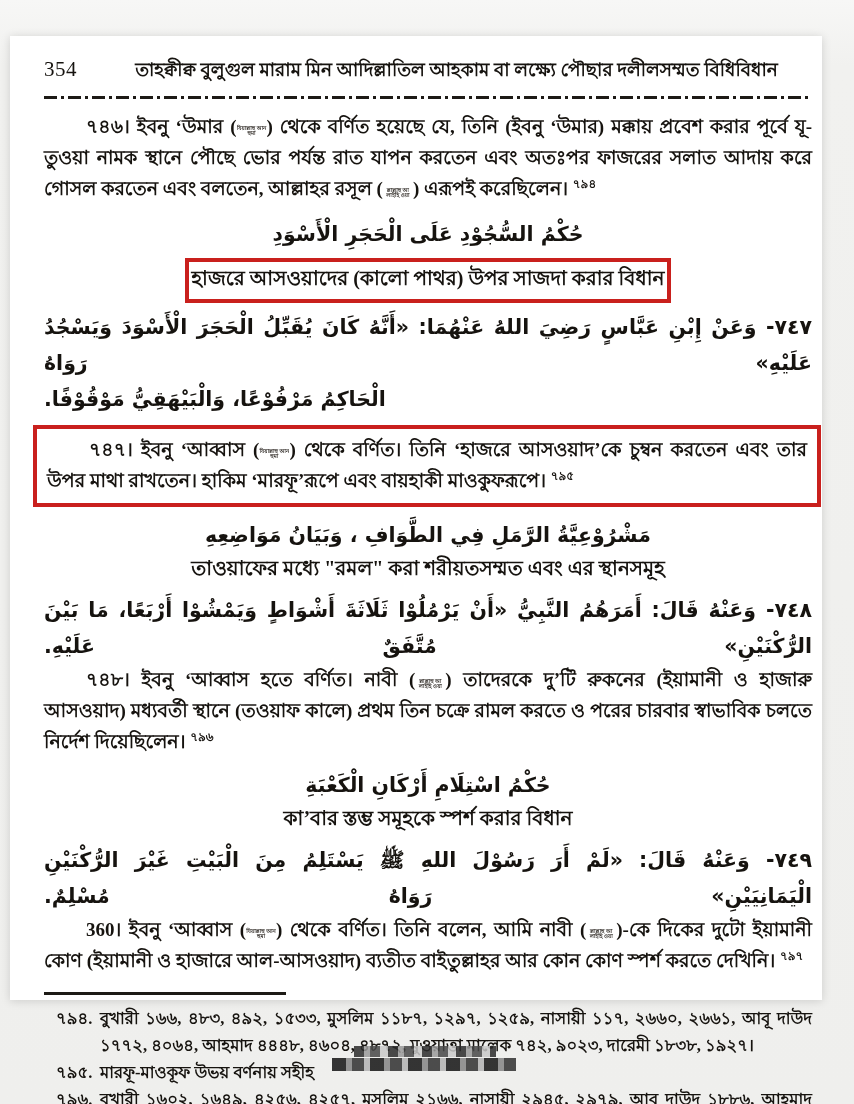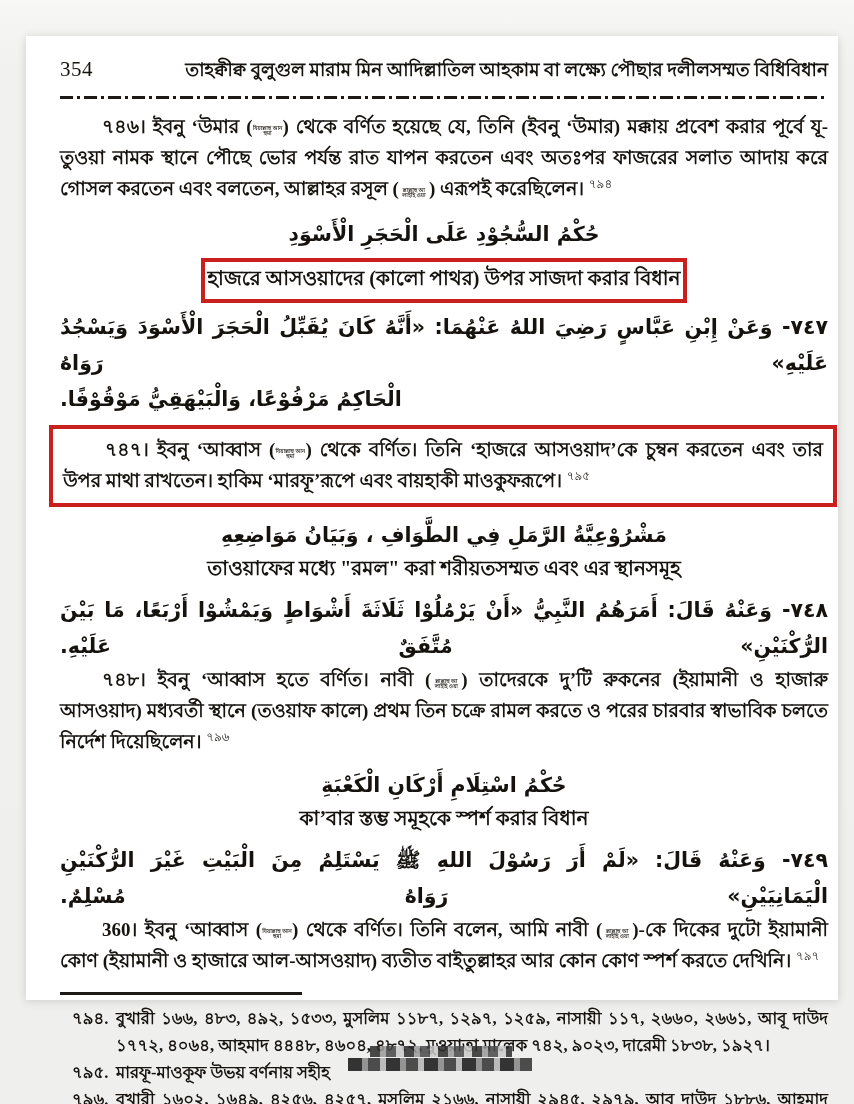--- a/index.html
+++ b/index.html
@@ -2,35 +2,35 @@
 <html style="--highlight_red: #c9201d; --ink: #16130f; --paper: #ffffff; --backdrop: #efefed;"><head>
 <meta charset="utf-8">
 <style>
   html,body{margin:0;padding:0;}
   body{
     width:854px;height:1104px;position:relative;overflow:hidden;
     background:linear-gradient(180deg,#f7f7f6 0%,#f1f1ef 6%,#efefed 100%);
     font-family:"Liberation Serif",serif;color:#16130f;
   }
   .page{
-    position:absolute;left:26px;top:36px;width:812px;height:964px;
+    position:absolute;left:10px;top:36px;width:812px;height:964px;
     background:#fff;box-shadow:0 1px 9px rgba(0,0,0,.15);box-sizing:border-box;
   }
   .inner{padding:20px 10px 0 34px;}
   
   .hdr{display:flex;align-items:baseline;gap:24px;}
   .pgnum{font-size:21px;font-weight:400;letter-spacing:.5px;}
-  .btitle{flex:1;text-align:right;font-size:18.5px;font-weight:700;}
+  .btitle{flex:1;text-align:center;font-size:18.5px;font-weight:700;}
   .dashdot{height:3px;margin:9px 0 12px;
     background:repeating-linear-gradient(90deg,#1d1a16 0 13px,transparent 13px 17px,#1d1a16 17px 20px,transparent 20px 24px);}
   
   p{margin:0;}
   .bn{font-size:19px;line-height:31px;text-align:justify;font-weight:600;}
   .indent{text-indent:42px;}
-  sup.ref{font-size:12px;vertical-align:7px;line-height:0;font-weight:400;margin-top:28px;}
+  sup.ref{font-size:12px;vertical-align:7px;line-height:0;font-weight:700;margin-top:28px;}
   
   .ar{direction:rtl;font-family:"DejaVu Sans",sans-serif;font-size:20.5px;line-height:36px;font-weight:700;}
   .ar-center{text-align:center;}
   .ar-just{text-align:justify;text-align-last:justify;}
   .ar-left{text-align:left;}
   
   .bn-head-wrap{text-align:center;}
   .bn-head{font-size:20px;font-weight:700;}
   .red-heading{display:inline-block;border:4px solid var(--highlight_red,#c9201d);
     padding:1px 3px 3px;font-size:20px;font-weight:700;}

